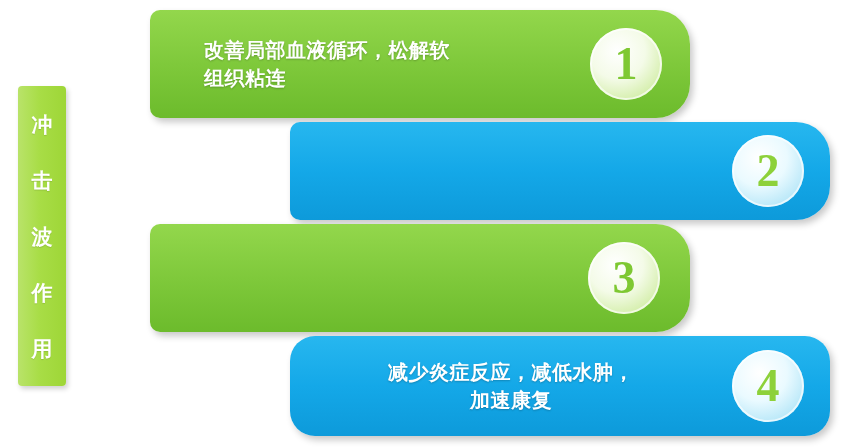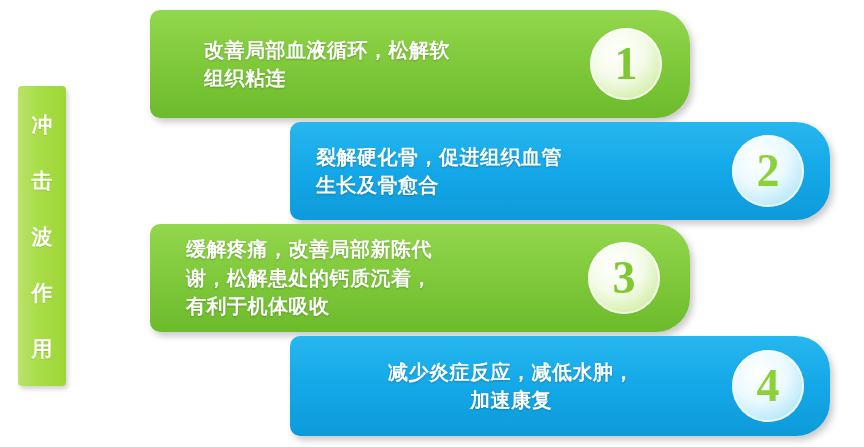--- a/index.html
+++ b/index.html
@@ -106,21 +106,21 @@
   #bar-1 .numwrap { right: 28px; }
 
   #bar-2 { left: 290px; top: 122px; width: 540px; height: 98px; }
   #bar-2 .text { margin-left: 26px; width: 380px; }
   #bar-2 .numwrap { right: 26px; }
 
   #bar-3 { left: 150px; top: 224px; width: 540px; height: 108px; }
   #bar-3 .text { margin-left: 36px; width: 370px; }
   #bar-3 .numwrap { right: 30px; }
 
-  #bar-4 { left: 290px; top: 336px; width: 540px; height: 100px; }
+  #bar-4 { left: 290px; top: 336px; width: 540px; height: 100px; border-radius: 25px; }
   #bar-4 .text { margin-left: 26px; width: 390px; text-align: center; }
   #bar-4 .numwrap { right: 26px; }
 </style>
 </head>
 <body>
 
 <div id="stage">
 
   <div id="left-label">
     <span class="ch">冲</span>
@@ -132,31 +132,26 @@
 
   <div class="bar green" id="bar-1">
     <div class="text">改善局部血液循环，松解软
 组织粘连</div>
     <div class="numwrap">
       <span class="num">1</span>
     </div>
   </div>
 
   <div class="bar blue" id="bar-2">
-    <div class="text">裂解硬化骨，促进组织血管
-生长及骨愈合</div>
     <div class="numwrap">
       <span class="num">2</span>
     </div>
   </div>
 
   <div class="bar green" id="bar-3">
-    <div class="text">缓解疼痛，改善局部新陈代
-谢，松解患处的钙质沉着，
-有利于机体吸收</div>
     <div class="numwrap">
       <span class="num">3</span>
     </div>
   </div>
 
   <div class="bar blue" id="bar-4">
     <div class="text">减少炎症反应，减低水肿，
 加速康复</div>
     <div class="numwrap">
       <span class="num">4</span>

